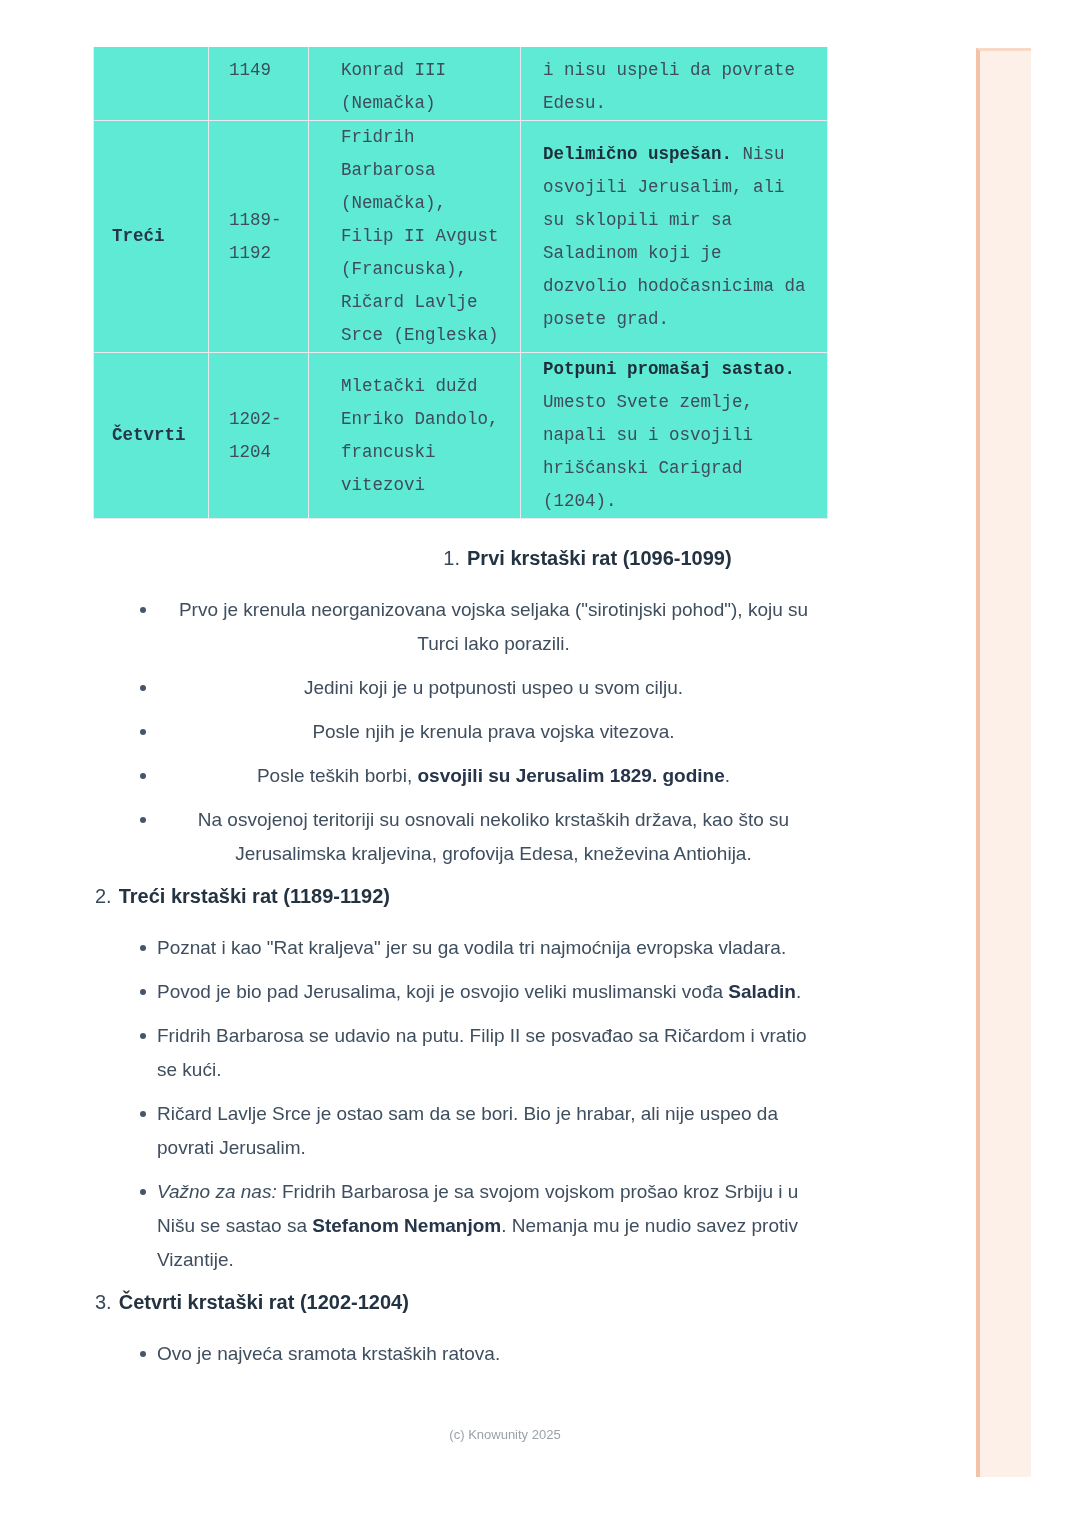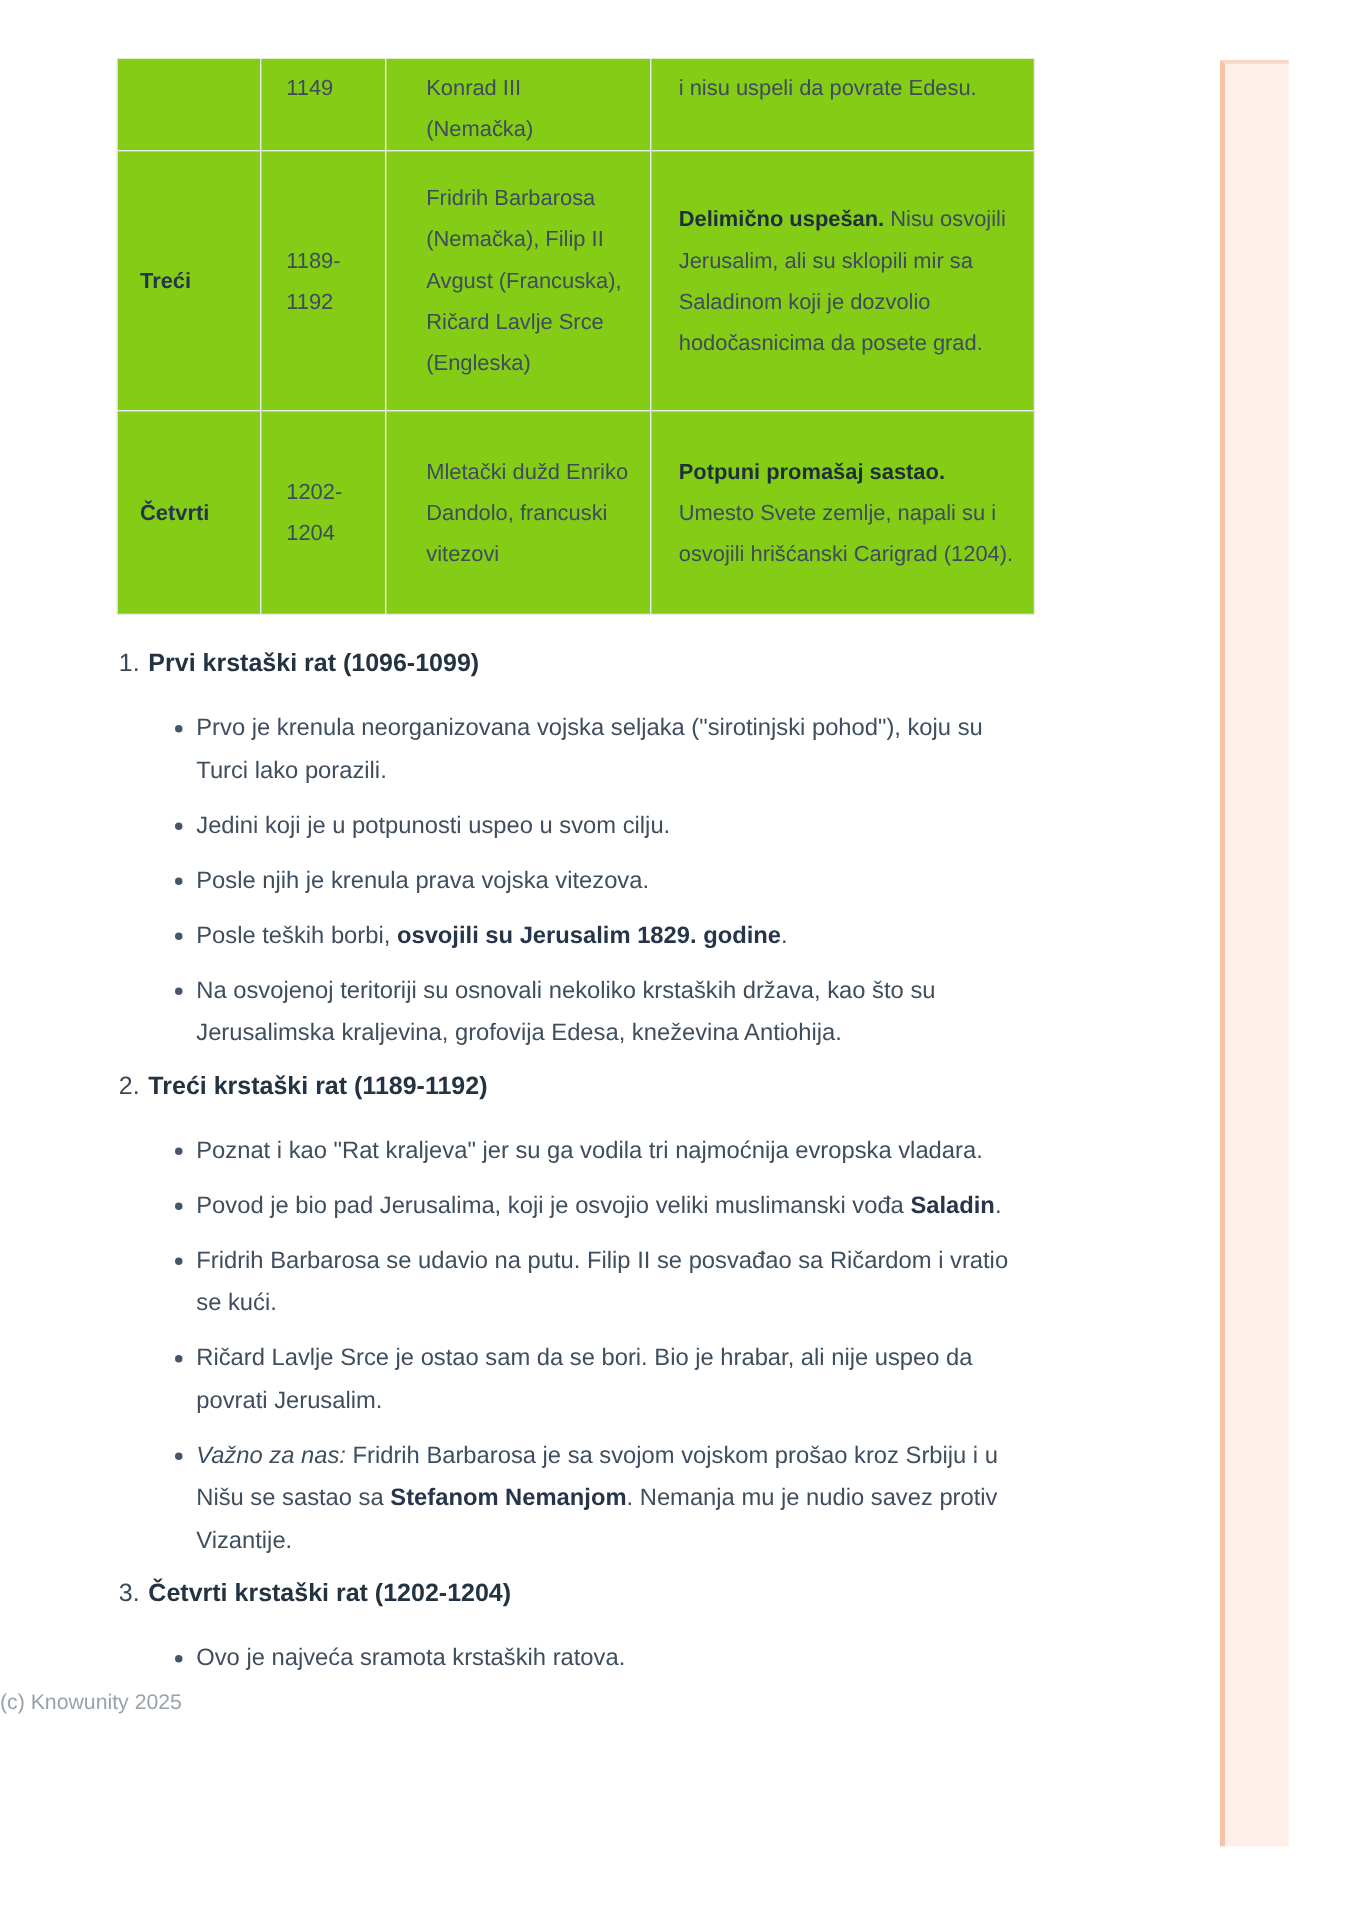--- a/index.html
+++ b/index.html
@@ -13,55 +13,55 @@
     position:absolute; left:976px; top:48px; width:55px; height:1429px;
     background:#fdf0e8; border-left:4px solid #f4c2a6; border-top:3px solid #f8d9c8;
   }
   
   .content { position:absolute; left:0; top:47px; width:1080px; }
 
   table.ctable {
     margin-left:93px; width:734px; border-collapse:collapse; table-layout:fixed;
     font-size:17.5px; line-height:33px; color:#3e4c5c;
   }
-  table.ctable td { border:1px solid #e7eaee; background:#84cc16; vertical-align:middle; }
+  table.ctable td { border:1px solid #e7eaee; background:#5eead4; vertical-align:middle;font-family:Liberation Mono, monospace; }
   table.ctable tr.cut td { border-top:none; vertical-align:top; padding-top:7px; }
   td.c1 { padding-left:18px; font-weight:700; color:#26354a; }
   td.c2 { padding-left:20px; padding-right:14px; }
   td.c3 { padding-left:32px; padding-right:14px; }
   td.c4 { padding-left:22px; padding-right:14px; }
   .cell-bold { font-weight:700; color:#1f2e3d; }
 
   h2.heading {
     margin:44px 0 0 91px; font-size:24px; line-height:33px; font-weight:700;
     color:#f0913e; letter-spacing:0.2px;
   }
 
   ol.sections { list-style:none; margin:24px 0 0 0; padding-left:95px; }
   li.section-item { margin-top:10px; }
-  li.section-item:first-child { margin-top:0; }
+  li.section-item:first-child { margin-top:0;text-align:center; }
   .sec-head { font-size:20px; line-height:30px; color:#3a4959; }
   .sec-head .num { font-weight:400; margin-right:7px; }
   .sec-head .ttl { font-weight:700; color:#243342; }
 
   ul.bullets { list-style:none; margin:20px 0 4px 0; padding-left:45px; }
   li.bullet {
     position:relative; padding-left:17px; margin-top:10px;
     font-size:19px; line-height:34px; color:#3f4e5e; width:690px;
   }
   li.bullet::before {
     content:""; position:absolute; left:0; top:14px; width:6px; height:6px;
     border-radius:50%; background:#46556a;
   }
   .seg-b { font-weight:700; color:#26354a; }
   .seg-i { font-style:italic; }
 
   .footer {
-    position:absolute; top:1353px; left:0; width:1010px; text-align:left;
-    font-size:17px; color:#9aa1a8; line-height:18px;
+    position:absolute; top:1426px; left:0; width:1010px; text-align:center;
+    font-size:13px; color:#9aa1a8; line-height:18px;
   }
 </style>
 </head>
 <body>
 
 <div class="page">
 
   <div class="stripe"></div>
 
   <div class="content">

